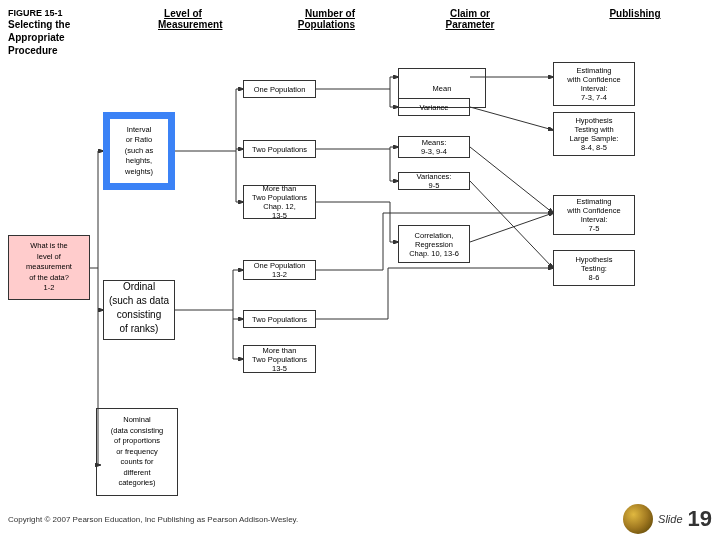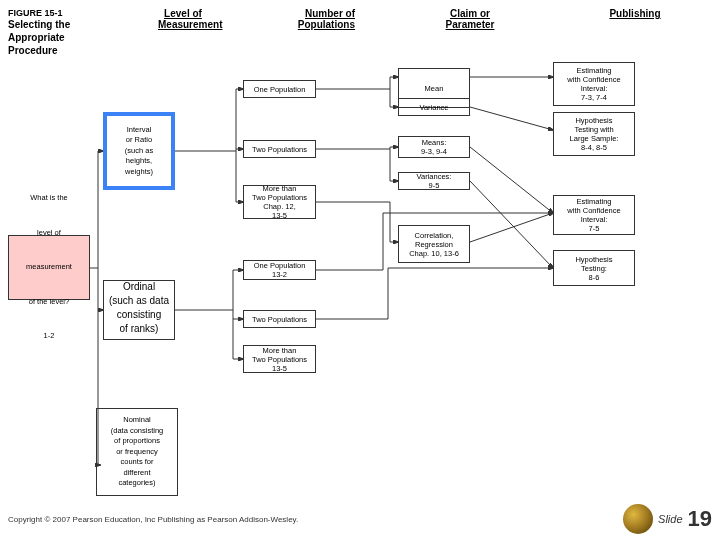--- a/index.html
+++ b/index.html
@@ -123,29 +123,29 @@
       <line x1="308" y1="230" x2="375" y2="230" stroke="#333" stroke-width="1"></line>
       <line x1="375" y1="173" x2="375" y2="230" stroke="#333" stroke-width="1"></line>
       <line x1="375" y1="173" x2="545" y2="173" marker-end="url(#arrowhead)" stroke="#333" stroke-width="1"></line>
 
       <line x1="308" y1="279" x2="380" y2="279" stroke="#333" stroke-width="1"></line>
       <line x1="380" y1="228" x2="380" y2="279" stroke="#333" stroke-width="1"></line>
       <line x1="380" y1="228" x2="545" y2="228" marker-end="url(#arrowhead)" stroke="#333" stroke-width="1"></line>
 
     </svg>
 
-    <div style="position:absolute; left:0; top:195px; width:82px; height:65px; background:#ffcccc; border:1px solid #333; padding:3px; font-size:7.5px; text-align:center; line-height:1.4; display:flex; flex-direction:column; justify-content:center;gap:24px;">
+    <div style="position:absolute; left:0; top:195px; width:82px; height:65px; background:#ffcccc; border:1px solid #333; padding:3px; font-size:7.5px; text-align:center; line-height:1.4; display:flex; flex-direction:column; justify-content:center;">
       <span>What is the</span>
       <span>level of</span>
       <span>measurement</span>
-      <span>of the level?</span>
+      <span>of the data?</span>
       <span>1-2</span>
     </div>
 
-    <div style="position:absolute; left:95px; top:72px; width:72px; height:78px; border:4px solid #3b82f6; padding:3px; font-size:7.5px; text-align:center; line-height:1.4; display:flex; flex-direction:column; justify-content:center;">
+    <div style="position:absolute; left:95px; top:72px; width:72px; height:78px; border:7px solid #3b82f6; padding:3px; font-size:7.5px; text-align:center; line-height:1.4; display:flex; flex-direction:column; justify-content:center;">
       <span>Interval<br>or Ratio<br>(such as<br>heights,<br>weights)</span>
     </div>
 
     <div style="position:absolute; left:95px; top:240px; width:72px; height:60px; border:1px solid #333; padding:3px; font-size:10px; text-align:center; line-height:1.4; display:flex; flex-direction:column; justify-content:flex-end;">
       <span>Ordinal<br>(such as data<br>consisting<br>of ranks)</span>
     </div>
 
     <div style="position:absolute; left:88px; top:368px; width:82px; height:88px; border:1px solid #333; padding:3px; font-size:7.5px; text-align:center; line-height:1.4; display:flex; flex-direction:column; justify-content:center;">
       <span>Nominal<br>(data consisting<br>of proportions<br>or frequency<br>counts for<br>different<br>categories)</span>
     </div>
@@ -167,21 +167,21 @@
     </div>
 
     <div style="position:absolute; left:235px; top:270px; width:73px; height:18px; border:1px solid #333; padding:1px 3px; font-size:7.5px; text-align:center; display:flex; align-items:center; justify-content:center;">
       <span>Two Populations</span>
     </div>
 
     <div style="position:absolute; left:235px; top:305px; width:73px; height:28px; border:1px solid #333; padding:1px 3px; font-size:7.5px; text-align:center; display:flex; align-items:center; justify-content:center;">
       <span>More than<br>Two Populations<br>13-5</span>
     </div>
 
-    <div style="position:absolute; left:390px; top:28px; width:72px; height:18px; border:1px solid #333; padding:19px 3px; font-size:7.5px; text-align:center; display:flex; align-items:center; justify-content:center;">
+    <div style="position:absolute; left:390px; top:28px; width:88px; height:18px; border:1px solid #333; padding:19px 3px; font-size:7.5px; text-align:center; display:flex; align-items:center; justify-content:center;">
       <span>Mean</span>
     </div>
 
     <div style="position:absolute; left:390px; top:58px; width:72px; height:18px; border:1px solid #333; padding:1px 3px; font-size:7.5px; display:flex; align-items:center; justify-content:center;">
       <span>Variance</span>
     </div>
 
     <div style="position:absolute; left:390px; top:96px; width:72px; height:22px; border:1px solid #333; padding:1px 3px; font-size:7.5px; text-align:center; display:flex; align-items:center; justify-content:center;">
       <span>Means:<br>9-3, 9-4</span>
     </div>

